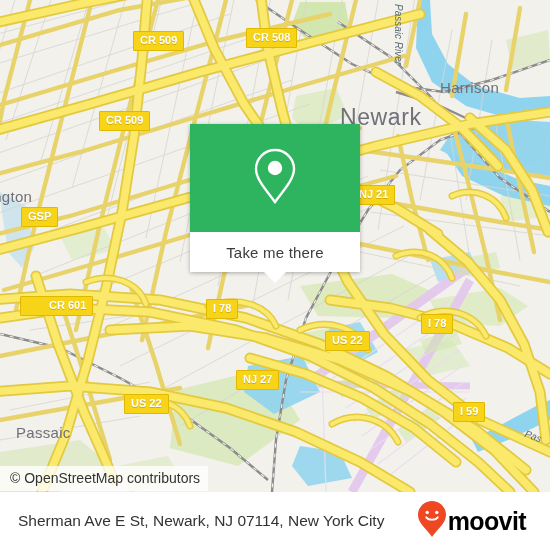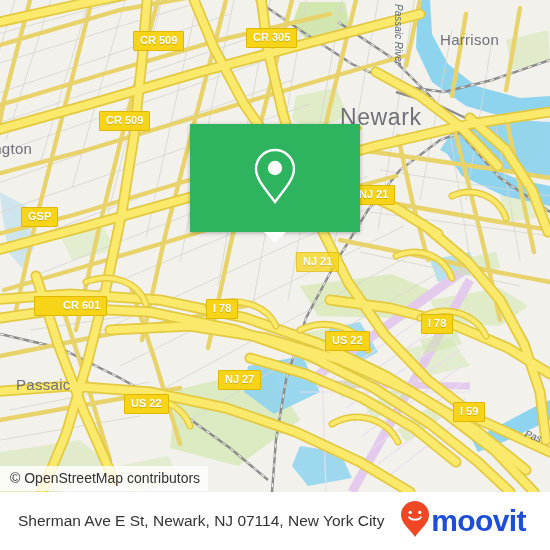--- a/index.html
+++ b/index.html
@@ -48,20 +48,21 @@
     white-space: nowrap;
     pointer-events: none;
   }
   .place-city {
     font-size: 23px;
     letter-spacing: 0.6px;
   }
   .place-town {
     font-size: 15px;
     letter-spacing: 0.3px;
+    margin-top: 48px;
   }
   .water-label {
     position: absolute;
     color: #5a6b74;
     font-size: 10px;
     font-style: italic;
     font-family: "Liberation Sans", sans-serif;
     white-space: nowrap;
   }
 
@@ -158,22 +159,22 @@
     white-space: nowrap;
     flex: 0 0 auto;
   }
   #brand {
     display: flex;
     align-items: center;
     margin-left: auto;
     flex: 0 0 auto;
   }
   #brand-wordmark {
-    color: #1d4ed8;
-    font-size: 30px;
+    color: #000000;
+    font-size: 25px;
     font-weight: bold;
     letter-spacing: -0.6px;
     font-family: "Liberation Sans", sans-serif;
     line-height: 1;
     margin-left: 1px;
   }
 </style>
 </head>
 <body>
 
@@ -395,41 +396,44 @@
 
     <div class="place-label place-city" style="left:340px; top:104px;">Newark</div>
     <div class="place-label place-town" style="left:440px; top:31px;">Harrison</div>
     <div class="place-label place-town" style="left:16px; top:376px;">Passaic</div>
     <div class="place-label place-town" style="left:-28px; top:140px;">Irvington</div>
 
     <div class="water-label" style="left:404px; top:4px; transform:rotate(90deg); transform-origin:left top;">Passaic River</div>
     <div class="water-label" style="left:527px; top:428px; transform:rotate(20deg); transform-origin:left top;">Pas</div>
 
     <div class="shield" style="left:133px; top:31px;">CR 509</div>
-    <div class="shield" style="left:246px; top:28px;">CR 305</div>
+    <div class="shield" style="left:246px; top:28px;">CR 508</div>
     <div class="shield" style="left:99px; top:111px;">CR 509</div>
     <div class="shield" style="left:21px; top:207px;">GSP</div>
     <div class="shield" style="left:352px; top:185px;">NJ 21</div>
     <div class="shield dim" style="left:296px; top:252px;">NJ 21</div>
-    <div class="shield" style="left:34px; top:296px;padding-left:28px;">CR 601</div>
+    <div class="shield" style="left:20px; top:296px;padding-left:28px;">CR 601</div>
     <div class="shield" style="left:206px; top:299px;">I 78</div>
     <div class="shield" style="left:421px; top:314px;">I 78</div>
     <div class="shield" style="left:325px; top:331px;">US 22</div>
-    <div class="shield" style="left:218px; top:370px;">NJ 27</div>
+    <div class="shield" style="left:236px; top:370px;">NJ 27</div>
     <div class="shield" style="left:124px; top:394px;">US 22</div>
     <div class="shield" style="left:453px; top:402px;">I 59</div>
 
     <div id="popup">
       <div id="popup-header">
         <span>
           <svg width="46" height="58" viewBox="0 0 46 58" aria-hidden="true">
             <path d="M23 3 C12.5 3 4 11.5 4 22 C4 33 16 45 23 55 C30 45 42 33 42 22 C42 11.5 33.5 3 23 3 Z" fill="none" stroke="#ffffff" stroke-width="2.4"></path>
             <circle cx="23" cy="21" r="7.2" fill="#ffffff"></circle>
           </svg>
         </span>
+      </div>
+      <div id="popup-footer">
+        <span id="popup-label">Take me there</span>
       </div>
       <div id="popup-tail"></div>
     </div>
 
     <div id="attribution">© OpenStreetMap contributors</div>
   </div>
 
   <div id="footer">
     <div id="footer-address">Sherman Ave E St, Newark, NJ 07114, New York City</div>
     <div id="brand">

